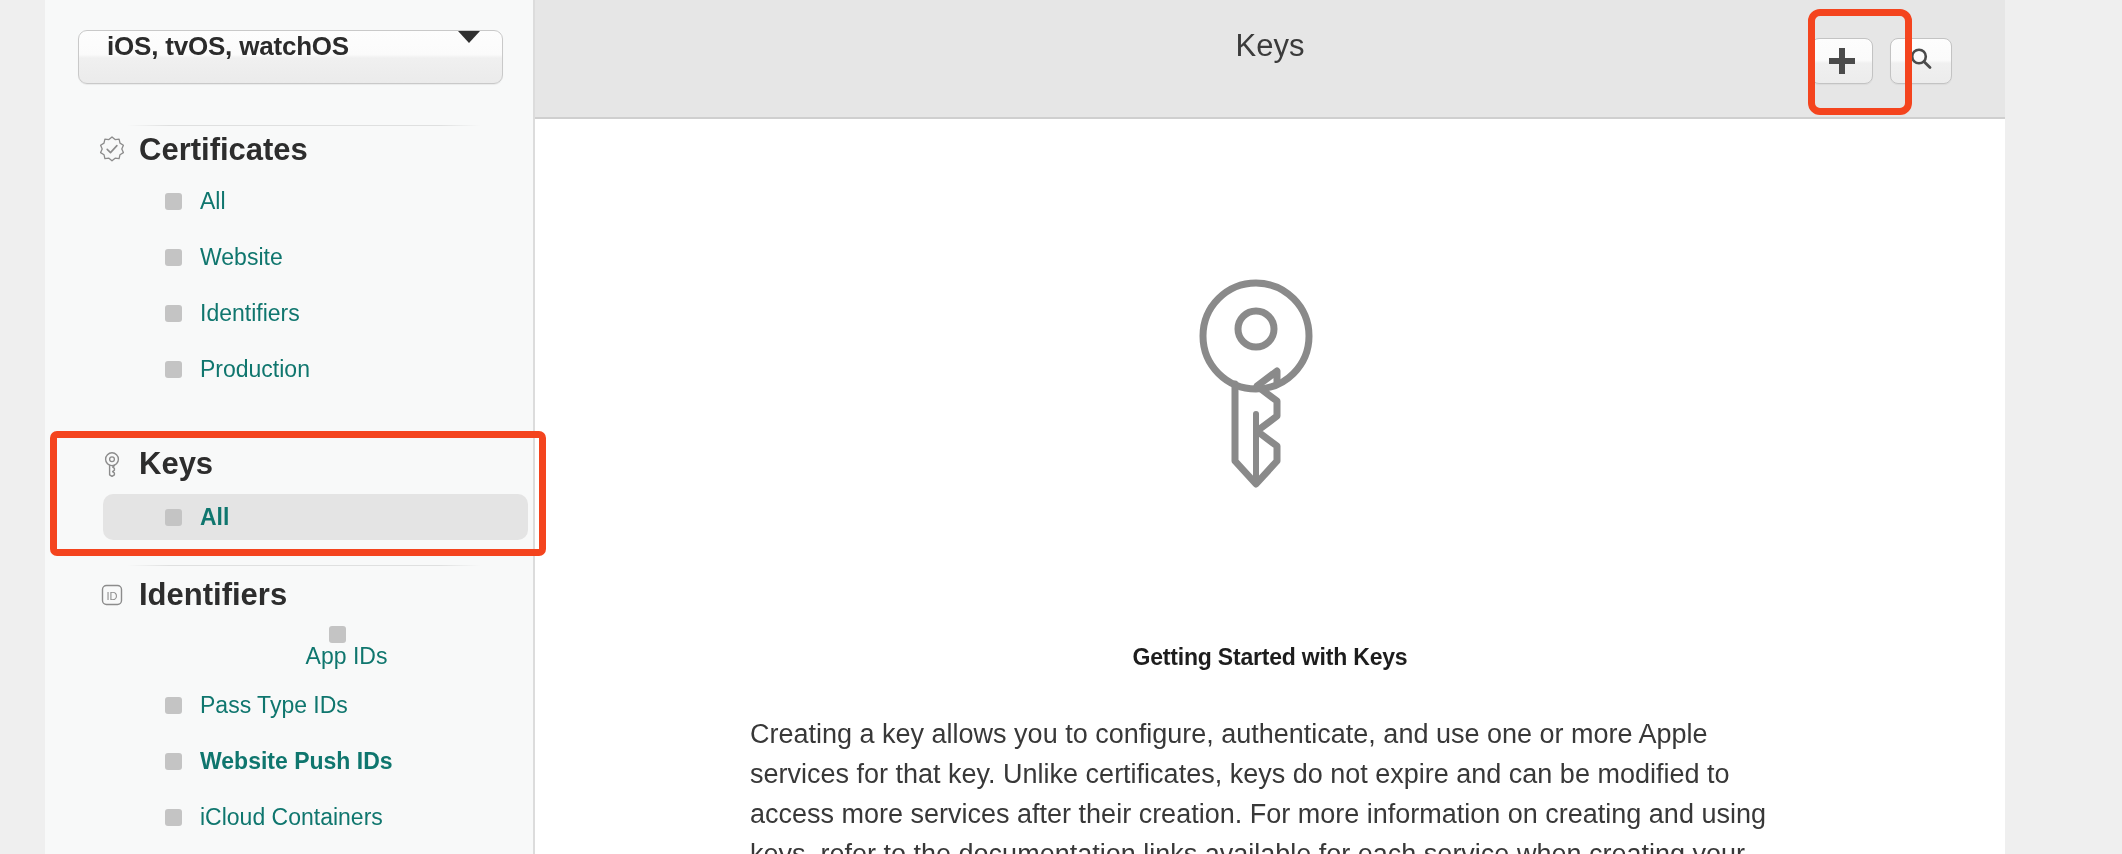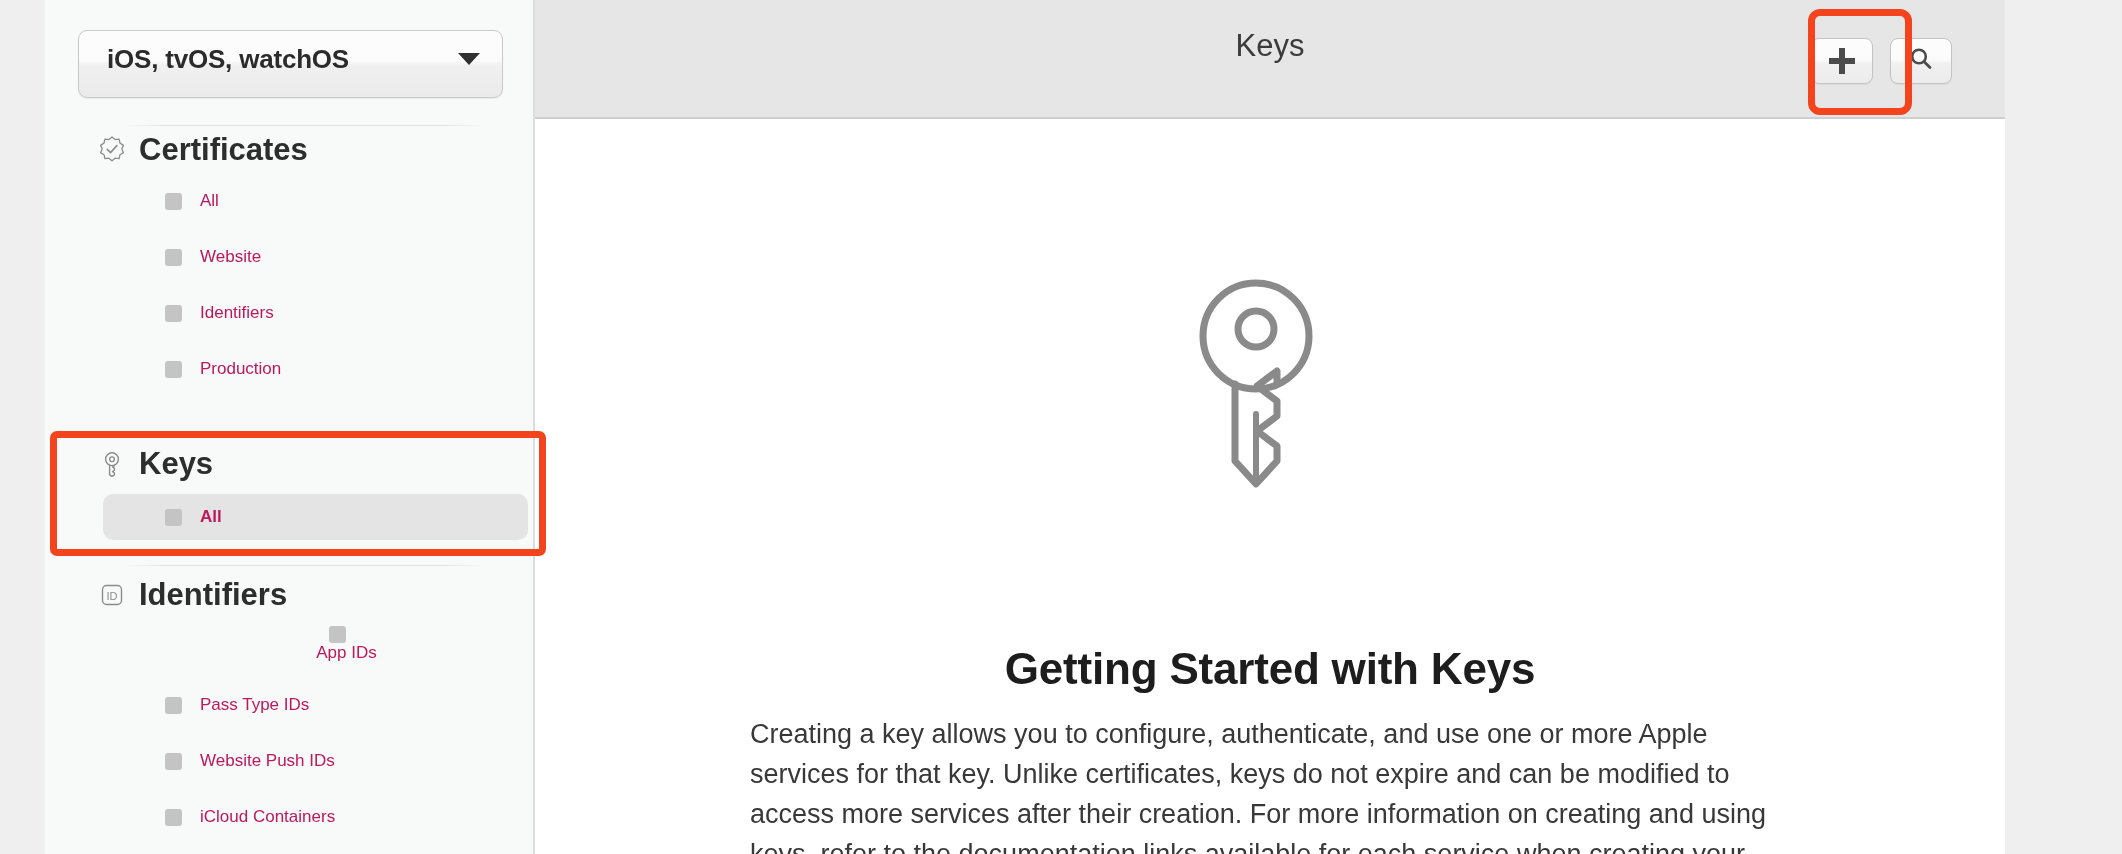--- a/index.html
+++ b/index.html
@@ -31,28 +31,27 @@
     border-right: 2px solid #dcdcdc;
     box-sizing: border-box;
     overflow: hidden;
   }
 
   .platform-select {
     position: absolute;
     left: 33px;
     top: 30px;
     width: 425px;
-    height: 68px;
+    height: 54px;
     box-sizing: border-box;
     border: 1px solid #c9c9c9;
     border-radius: 9px;
     background: linear-gradient(to bottom, #fdfdfd 0%, #fbfbfb 45%, #f0f0f0 52%, #ebebeb 100%);
     box-shadow: 0 1px 1px rgba(0,0,0,0.06);
     display: flex;
-    align-items: center;
     padding: 0 18px 10px 28px;
     cursor: default;
   }
   .platform-select .label {
     flex: 1;
     font-size: 26px;
     font-weight: bold;
     color: #2b2b2b;
     letter-spacing: -0.2px;
   }
@@ -108,22 +107,22 @@
   }
   .nav-item .bullet {
     width: 17px;
     height: 17px;
     background: #c4c4c4;
     border-radius: 3px;
     margin-right: 18px;
     flex: none;
   }
   .nav-item .ntext {
-    font-size: 17px;
-    color: #be185d;
+    font-size: 23px;
+    color: #0f766e;
   }
   .nav-item.selected {
     background: #e4e4e4;
   }
   .nav-item.selected .ntext {
     font-weight: bold;
   }
 
   
   #content {
@@ -196,21 +195,21 @@
     position: absolute;
     left: 50%;
     transform: translateX(-50%);
     top: 155px;
   }
   #empty-title {
     position: absolute;
     left: 0; right: 0;
     top: 525px;
     text-align: center;
-    font-size: 44px;
+    font-size: 23px;
     font-weight: bold;
     color: #1d1d1d;
     letter-spacing: -0.2px;
   }
   #empty-body-wrap {
     position: absolute;
     left: 50%;
     transform: translateX(-50%);
     top: 595px;
     width: 1040px;
@@ -303,21 +302,21 @@
     </div>
 
     <div class="nav-item" style="top:626px;flex-direction:column;">
       <span class="bullet"></span>
       <span class="ntext">App IDs</span>
     </div>
     <div class="nav-item" style="top:682px;text-align:center;">
       <span class="bullet"></span>
       <span class="ntext">Pass Type IDs</span>
     </div>
-    <div class="nav-item" style="top:738px;">
+    <div class="nav-item" style="top:738px;font-weight:bold;">
       <span class="bullet"></span>
       <span class="ntext">Website Push IDs</span>
     </div>
     <div class="nav-item" style="top:794px;">
       <span class="bullet"></span>
       <span class="ntext">iCloud Containers</span>
     </div>
 
   </div>
 

